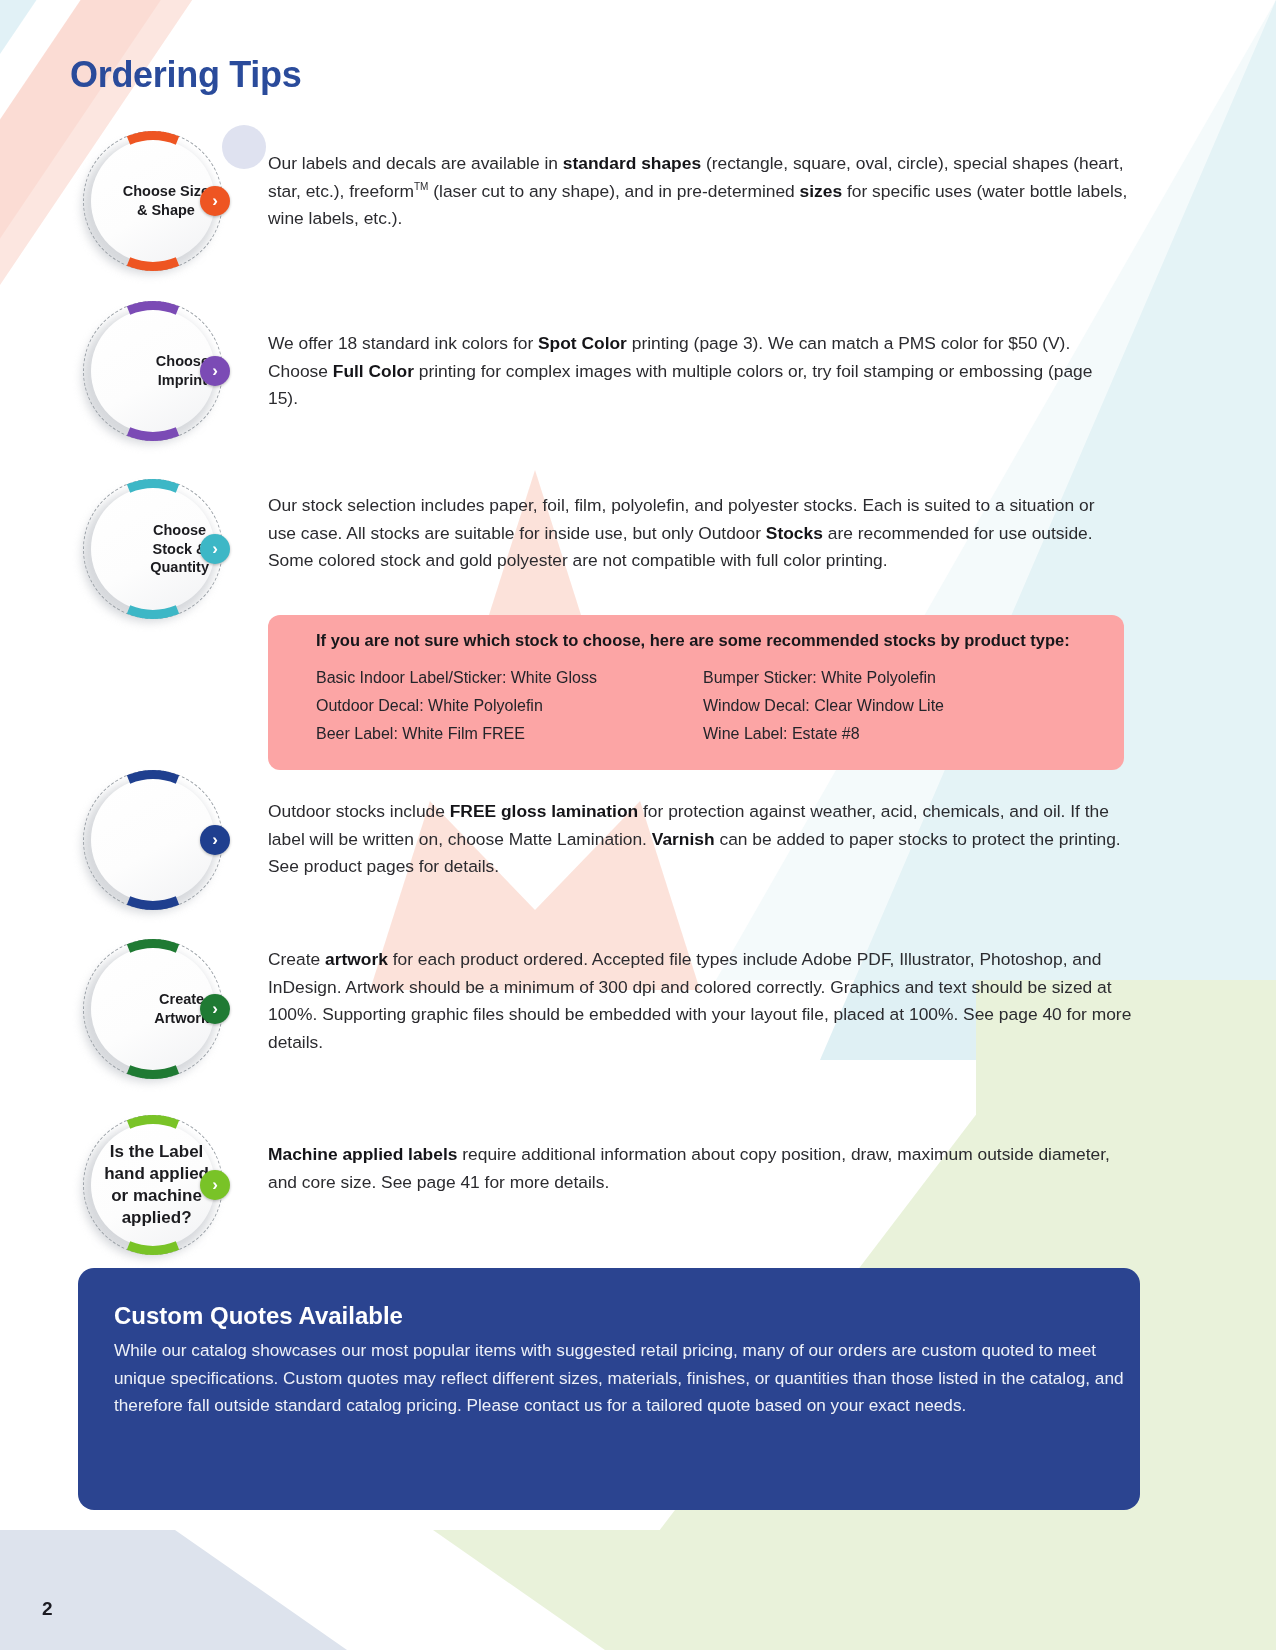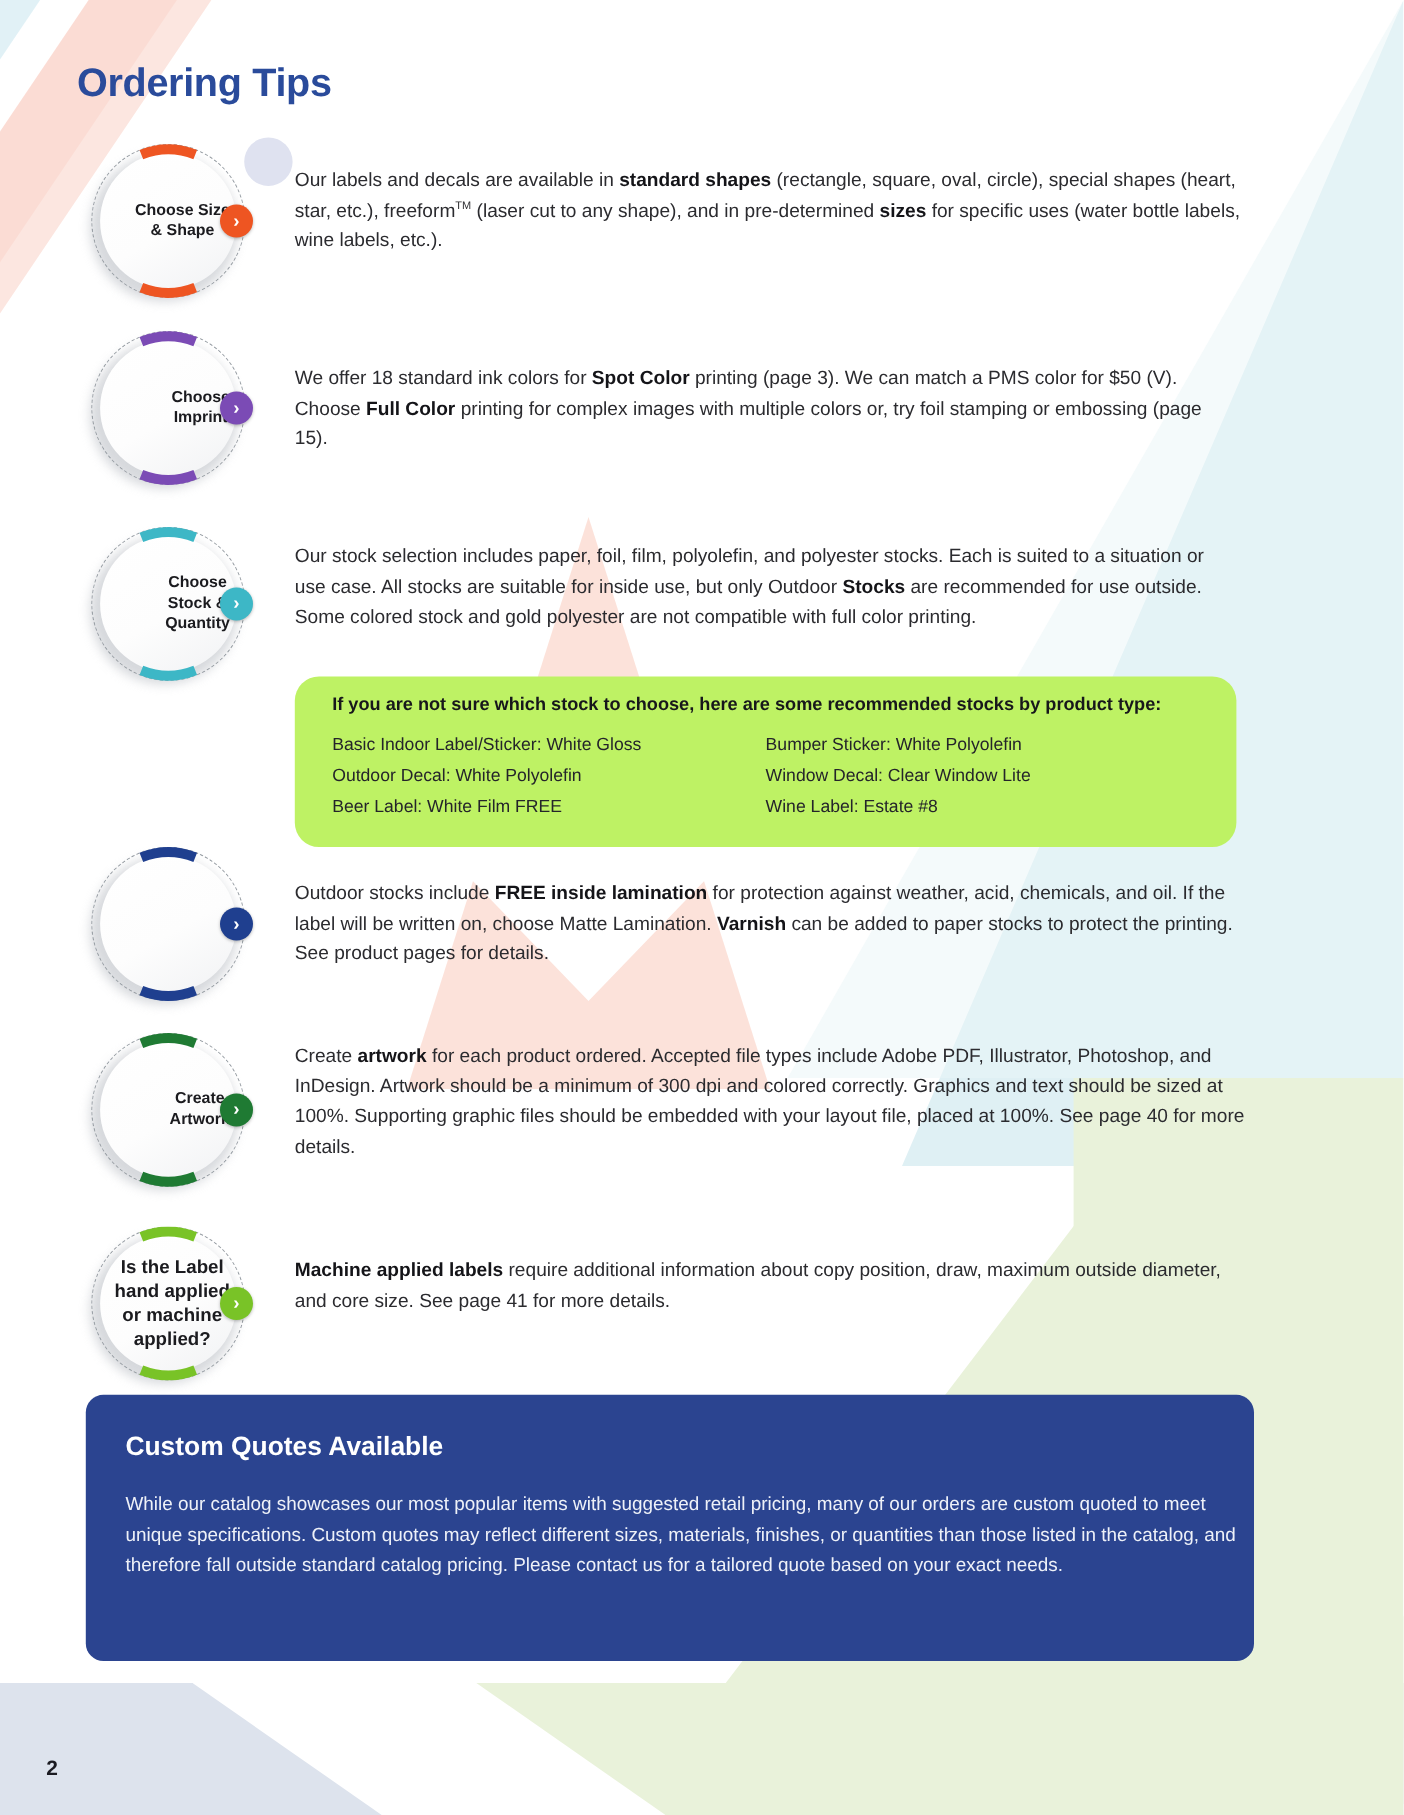--- a/index.html
+++ b/index.html
@@ -119,33 +119,33 @@
   .para{
     position:absolute;left:268px;width:872px;
     font-size:17.4px;line-height:1.58;color:#2b2b2f;
   }
   .para b{font-weight:bold;color:#141418;text-align:right;}
   .para sup{font-size:10px;vertical-align:super;}
 
   
   .infobox{
     position:absolute;left:268px;top:615px;width:856px;
-    background:#bef264;border-radius:22px;padding:16px 34px 22px 34px;box-sizing:border-box;
+    background:#fca5a5;border-radius:12px;padding:16px 34px 22px 48px;box-sizing:border-box;
   }
   .infobox-head{font-size:16.5px;font-weight:bold;color:#17171b;margin-bottom:14px;}
   .infobox-grid{display:flex;}
   .infobox-col{width:50%;}
   .infobox-col div{font-size:16px;color:#24242a;line-height:1.75;}
 
   
   .cta{
     position:absolute;left:78px;top:1268px;width:1062px;height:242px;
     background:#2b4490;border-radius:16px;box-sizing:border-box;padding:34px 36px;
   }
-  .cta-title{font-size:24px;font-weight:bold;color:#ffffff;margin-bottom:24px;}
+  .cta-title{font-size:24px;font-weight:bold;color:#ffffff;margin-bottom:7px;}
   .cta-body{font-size:17.2px;line-height:1.6;color:#eef1f8;width:1015px;}
 
   .pagenum{
     position:absolute;left:42px;top:1598px;font-size:19px;font-weight:bold;color:#1b1b22;
   }
 </style>
 </head>
 <body>
 
 <div class="page">
@@ -235,21 +235,21 @@
           <div class="badge-disc"></div>
           <div class="badge-ring"></div>
           <div class="arc"><svg viewBox="0 0 140 140" width="140" height="140">
               <path d="M 45.5 9.5 A 66 66 0 0 1 94.5 9.5" stroke="#1f3f8f" stroke-width="9" fill="none" stroke-linecap="butt"></path>
               <path d="M 45.5 130.5 A 66 66 0 0 0 94.5 130.5" stroke="#1f3f8f" stroke-width="9" fill="none" stroke-linecap="butt"></path>
             </svg></div>
           <div class="arrow-btn" style="background: rgb(31, 63, 143);">
             <span>›</span>
           </div>
         </div>
-        <div class="para" style="top: 798px; width: 856px;"><span>Outdoor stocks include </span><b>FREE inside lamination</b><span> for protection against weather, acid, chemicals, and oil. If the label will be written on, choose Matte Lamination. </span><b>Varnish</b><span> can be added to paper stocks to protect the printing. See product pages for details.</span></div>
+        <div class="para" style="top: 798px; width: 856px;"><span>Outdoor stocks include </span><b>FREE gloss lamination</b><span> for protection against weather, acid, chemicals, and oil. If the label will be written on, choose Matte Lamination. </span><b>Varnish</b><span> can be added to paper stocks to protect the printing. See product pages for details.</span></div>
         <div class="badge-wrap" style="left: 78px; top: 934px;">
           <div class="badge-shadow"></div>
           <div class="badge-disc"></div>
           <div class="badge-ring"></div>
           <div class="arc"><svg viewBox="0 0 140 140" width="140" height="140">
               <path d="M 45.5 9.5 A 66 66 0 0 1 94.5 9.5" stroke="#1f7a33" stroke-width="9" fill="none" stroke-linecap="butt"></path>
               <path d="M 45.5 130.5 A 66 66 0 0 0 94.5 130.5" stroke="#1f7a33" stroke-width="9" fill="none" stroke-linecap="butt"></path>
             </svg></div>
           <div class="badge-label">
             <div>

